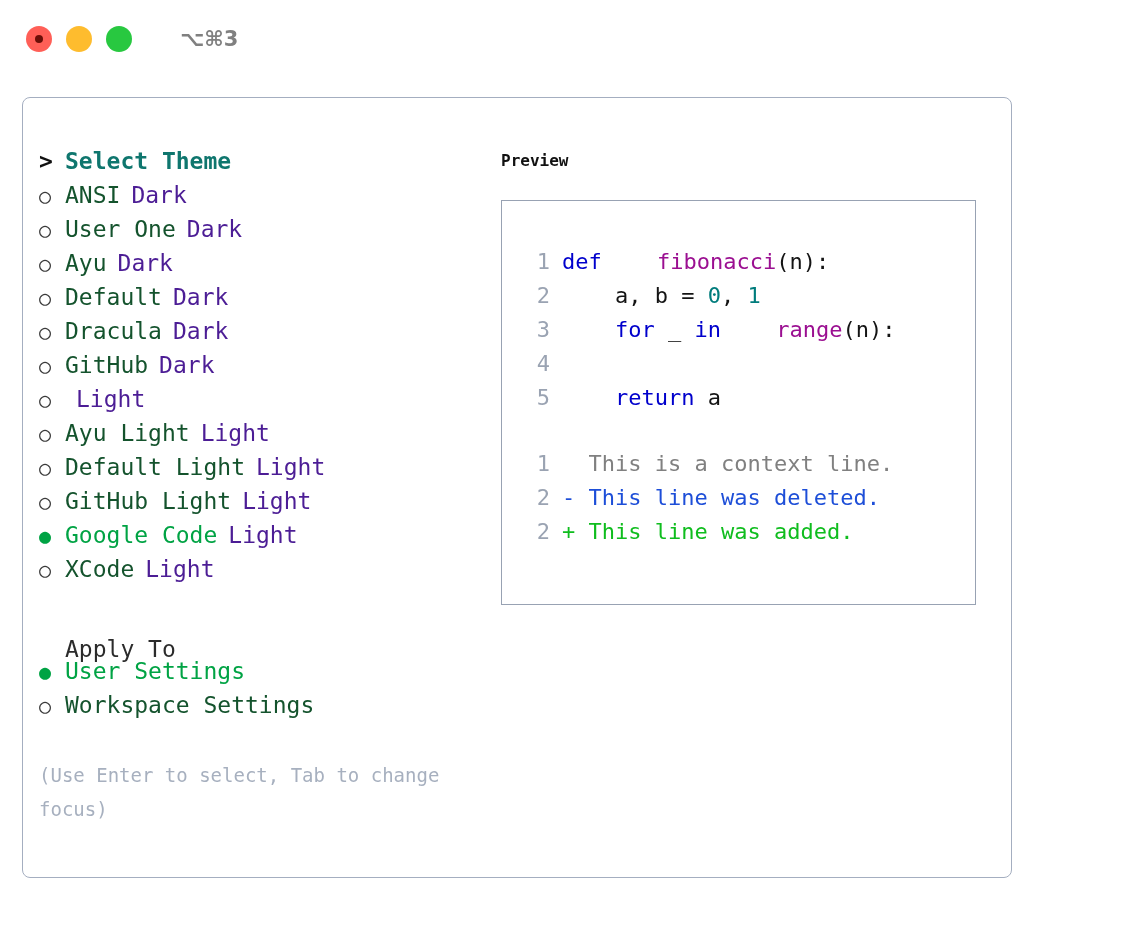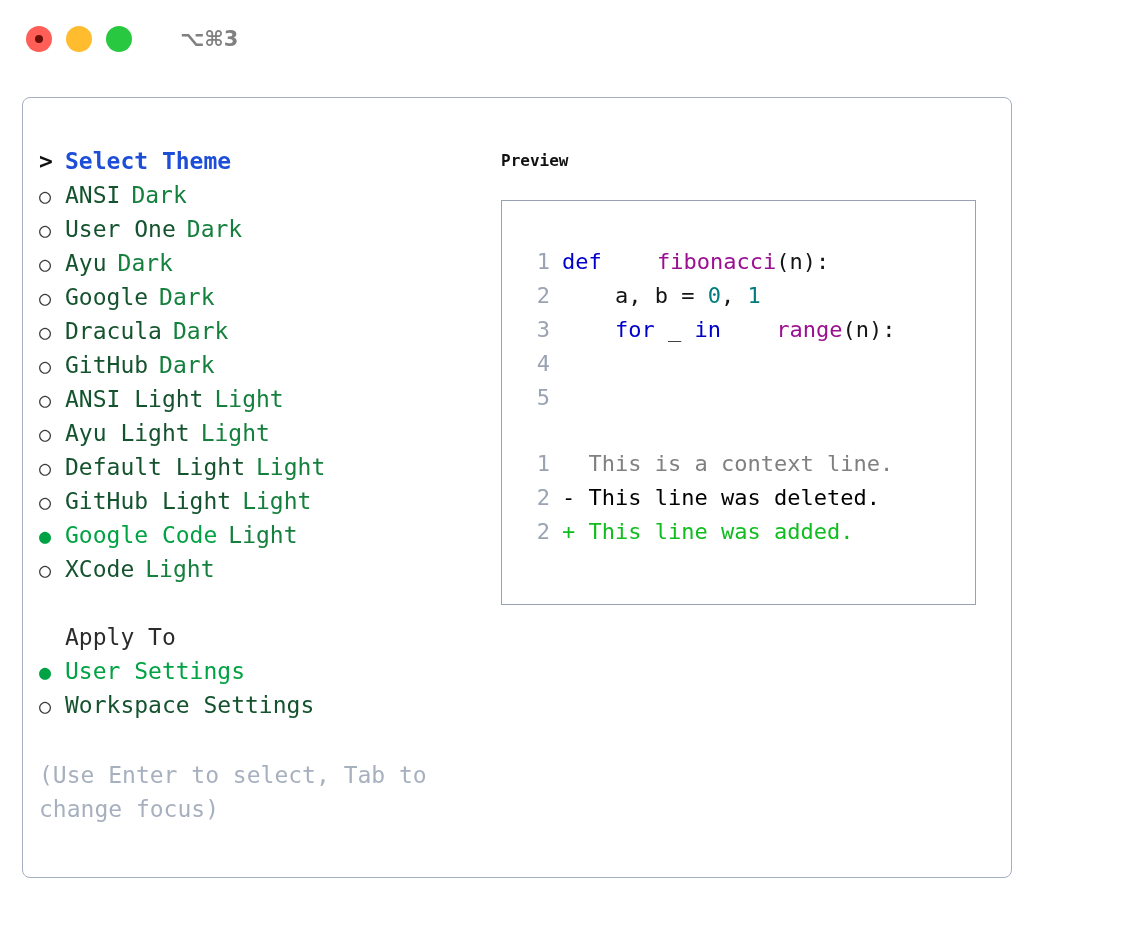--- a/index.html
+++ b/index.html
@@ -115,36 +115,37 @@
     font-size: 23px;
   }
   .marker.sel {
     color: #00a344;
     font-size: 20px;
   }
   .item-name { color: #14532d; }
   .item-name.selected { color: #00a344; }
   .list-line.header .item-name {
     font-weight: bold;
-    color: #1d4ed8;
+    color: #0f766e;
   }
   .item-kind {
-    color: #15803d;
+    color: #4c1d95;
     margin-left: 11px;
   }
   .section-label {
     color: #2b2b2b;
+    margin-top: 12px;
   }
   .spacer-line { height: 34px; }
   .hint {
     position: absolute;
     left: 16px;
     top: 660px;
     width: 420px;
-    font-size: 23px;
+    font-size: 19px;
     line-height: 34px;
     color: #a7b0bf;
     white-space: normal;
   }
 
   
   .right-col {
     position: absolute;
     left: 478px;
     top: 46px;
@@ -180,21 +181,21 @@
     margin-right: 12px;
   }
   .code-body { white-space: pre; }
   .blank-line { height: 32px; }
 
   .tok-kw { color: #0000cc; }
   .tok-fn { color: #9b0f91; margin-left: 42px; }
   .tok-num { color: #007c7c; }
   .tok-plain { color: #141414; }
   .diff-ctx { color: #808080; }
-  .diff-del { color: #000000; }
+  .diff-del { color: #1d4ed8; }
   .diff-add { color: #0fbd1e; }
 </style>
 </head>
 <body>
 
 <div class="window">
 
   <div class="titlebar">
     <div class="lights">
       <span class="light red"></span>
@@ -211,24 +212,24 @@
 
         <div class="list-line header">
           <span class="marker caret">&gt;</span>
           <span class="item-name">Select Theme</span>
         </div>
 
         <div id="theme-list">
             <div class="list-line"><span class="marker">○</span><span class="item-name">ANSI</span><span class="item-kind">Dark</span></div>
             <div class="list-line"><span class="marker">○</span><span class="item-name">User One</span><span class="item-kind">Dark</span></div>
             <div class="list-line"><span class="marker">○</span><span class="item-name">Ayu</span><span class="item-kind">Dark</span></div>
-            <div class="list-line"><span class="marker">○</span><span class="item-name">Google</span><span class="item-kind">Dark</span></div>
+            <div class="list-line"><span class="marker">○</span><span class="item-name">Default</span><span class="item-kind">Dark</span></div>
             <div class="list-line"><span class="marker">○</span><span class="item-name">Dracula</span><span class="item-kind">Dark</span></div>
             <div class="list-line"><span class="marker">○</span><span class="item-name">GitHub</span><span class="item-kind">Dark</span></div>
-            <div class="list-line"><span class="marker">○</span><span class="item-name">ANSI Light</span><span class="item-kind">Light</span></div>
+            <div class="list-line"><span class="marker">○</span><span class="item-kind">Light</span></div>
             <div class="list-line"><span class="marker">○</span><span class="item-name">Ayu Light</span><span class="item-kind">Light</span></div>
             <div class="list-line"><span class="marker">○</span><span class="item-name">Default Light</span><span class="item-kind">Light</span></div>
             <div class="list-line"><span class="marker">○</span><span class="item-name">GitHub Light</span><span class="item-kind">Light</span></div>
             <div class="list-line"><span class="marker sel">●</span><span class="item-name selected">Google Code</span><span class="item-kind">Light</span></div>
             <div class="list-line"><span class="marker">○</span><span class="item-name">XCode</span><span class="item-kind">Light</span></div>
           </div>
 
         <div class="spacer-line"></div>
 
         <div class="list-line">
@@ -245,21 +246,21 @@
       <div class="hint">(Use Enter to select, Tab to change focus)</div>
 
       <div class="right-col">
         <div class="preview-title">Preview</div>
         <div class="preview-box">
           <div id="code-lines">
               <div class="code-line"><span class="ln">1</span><span class="code-body"><span class="tok-kw">def </span><span class="tok-fn">fibonacci</span><span class="tok-plain">(n):</span></span></div>
               <div class="code-line"><span class="ln">2</span><span class="code-body"><span class="tok-plain">    a, b = </span><span class="tok-num">0</span><span class="tok-plain">, </span><span class="tok-num">1</span></span></div>
               <div class="code-line"><span class="ln">3</span><span class="code-body"><span class="tok-plain">    </span><span class="tok-kw">for</span><span class="tok-plain"> _ </span><span class="tok-kw">in</span><span class="tok-plain"> </span><span class="tok-fn">range</span><span class="tok-plain">(n):</span></span></div>
               <div class="code-line"><span class="ln">4</span></div>
-              <div class="code-line"><span class="ln">5</span></div>
+              <div class="code-line"><span class="ln">5</span><span class="code-body"><span class="tok-plain">    </span><span class="tok-kw">return</span><span class="tok-plain"> a</span></span></div>
             </div>
           <div class="blank-line"></div>
           <div id="diff-lines">
               <div class="code-line"><span class="ln">1</span><span class="code-body diff-ctx"><span>  </span><span>This is a context line.</span></span></div>
               <div class="code-line"><span class="ln">2</span><span class="code-body diff-del"><span>- </span><span>This line was deleted.</span></span></div>
               <div class="code-line"><span class="ln">2</span><span class="code-body diff-add"><span>+ </span><span>This line was added.</span></span></div>
             </div>
         </div>
       </div>
 

